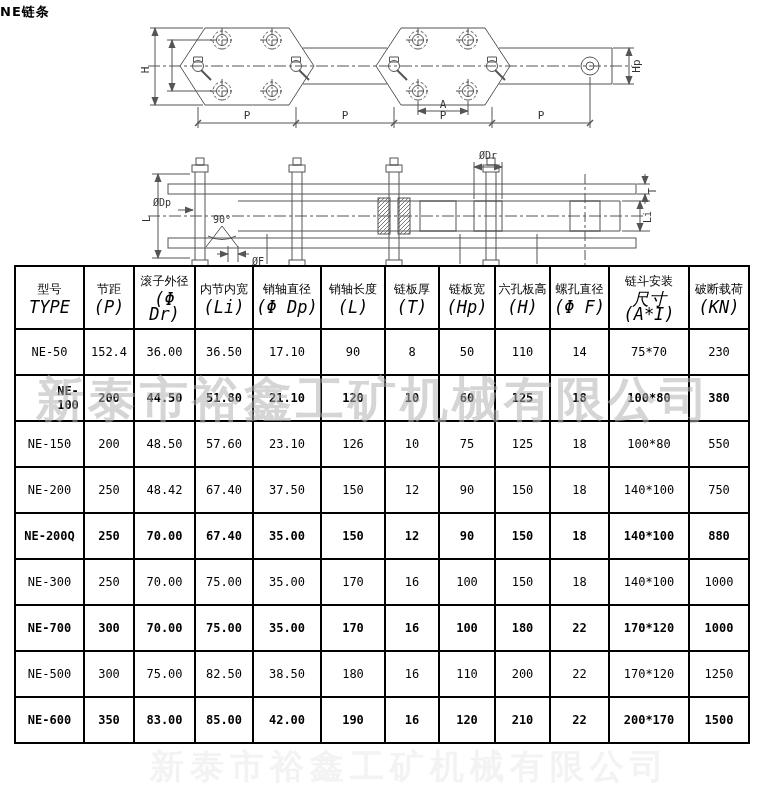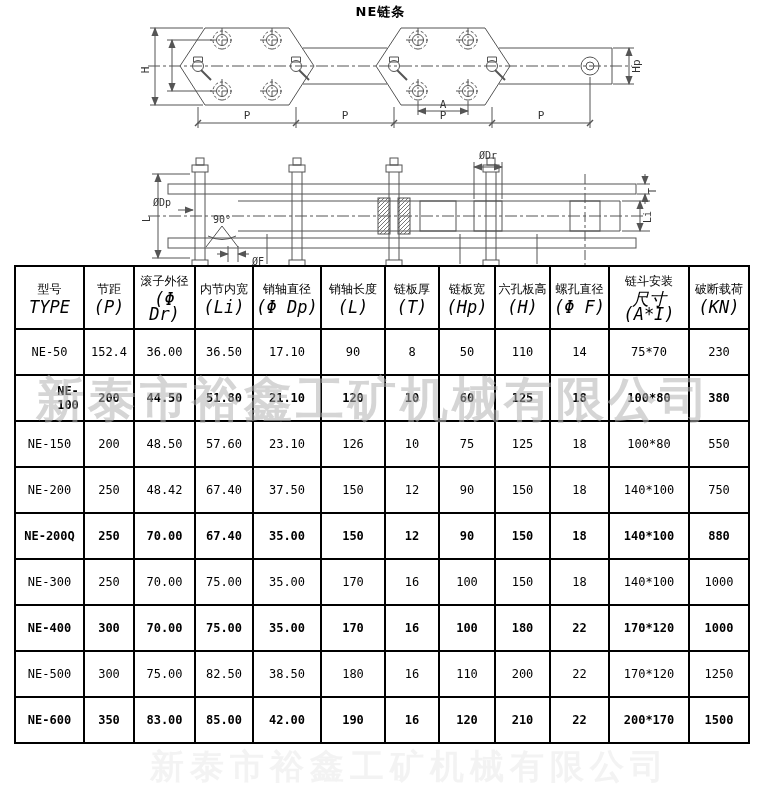--- a/index.html
+++ b/index.html
@@ -1,18 +1,18 @@
 <!DOCTYPE html>
 <html><head>
 <meta charset="utf-8">
 <style>
   html,body{margin:0;padding:0;background:#fff;}
   .page{position:relative;width:761px;height:793px;background:#ffffff;overflow:hidden;
         font-family:"DejaVu Sans","Liberation Sans",sans-serif;color:#000;}
-  .title{position:absolute;top:3px;left:0;width:761px;text-align:center;
+  .title{position:absolute;top:3px;left:0;width:761px;
          font-size:13px;font-weight:600;letter-spacing:1px;}
   svg{position:absolute;left:0;}
   #topview{top:15px;}
   #sideview{top:146px;}
   .dimtext{font-size:11px;fill:#333;font-family:"DejaVu Sans Mono",monospace;}
   .dimsmall{font-size:10px;fill:#333;font-family:"DejaVu Sans Mono",monospace;}
 
   table.spec{position:absolute;left:14px;top:265px;border-collapse:collapse;
              table-layout:fixed;background:#fff;}
   table.spec th,table.spec td{border:2px solid #000;text-align:center;vertical-align:middle;
@@ -445,21 +445,21 @@
           <td>35.00</td>
           <td>170</td>
           <td>16</td>
           <td>100</td>
           <td>150</td>
           <td>18</td>
           <td>140*100</td>
           <td>1000</td>
         </tr>
         <tr class="bold">
-          <td style="font-weight: 700;">NE-400</td>
+          <td style="font-weight: 700;">NE-700</td>
           <td>300</td>
           <td>70.00</td>
           <td>75.00</td>
           <td>35.00</td>
           <td>170</td>
           <td>16</td>
           <td>100</td>
           <td>180</td>
           <td>22</td>
           <td>170*120</td>

